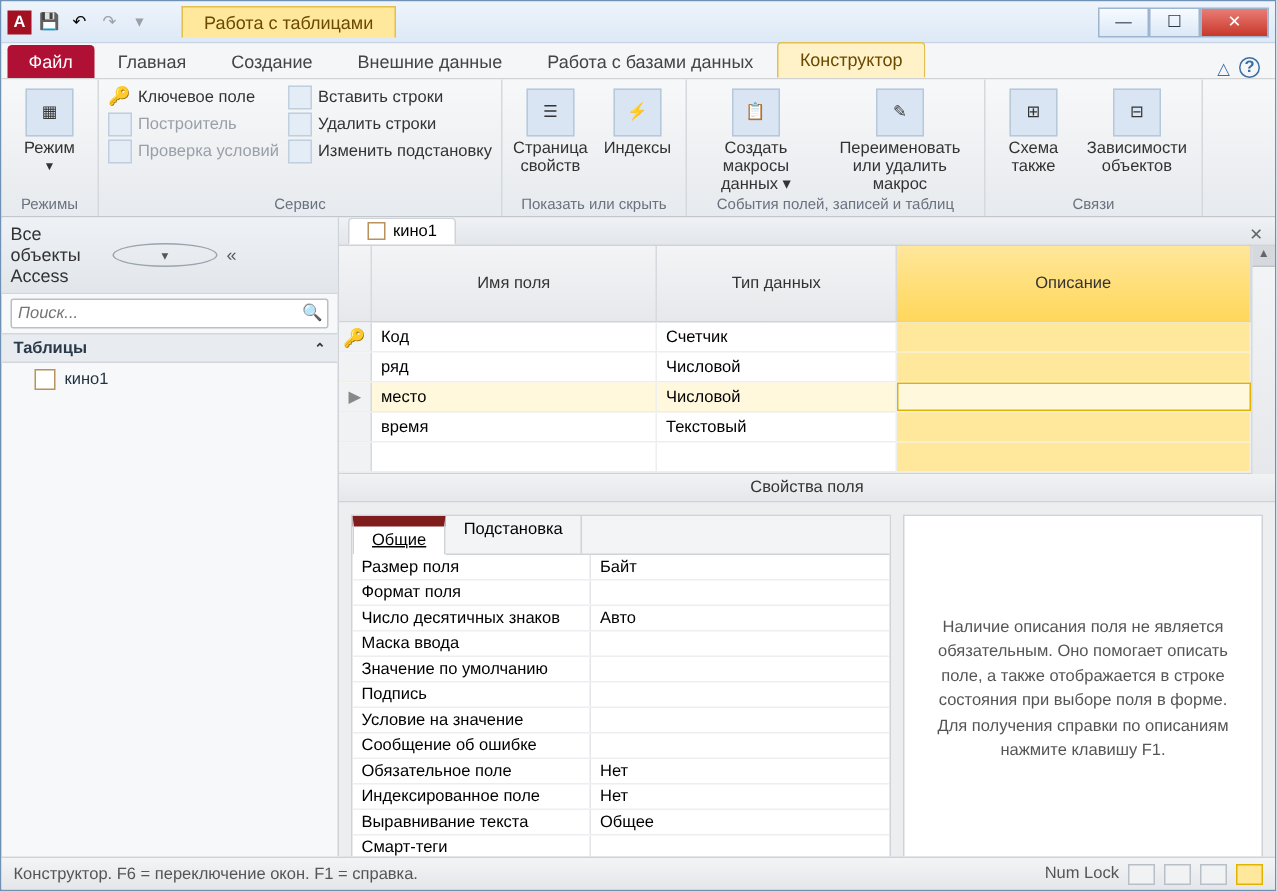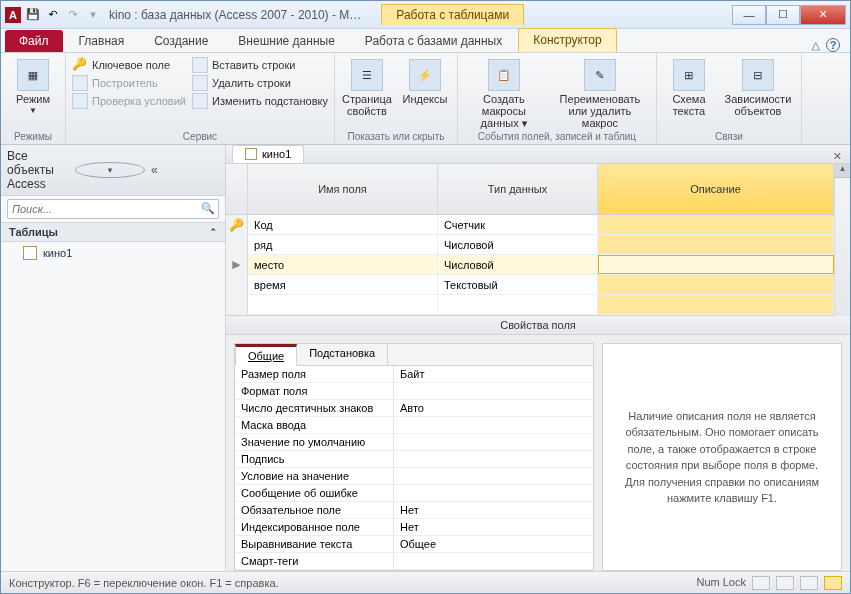--- a/index.html
+++ b/index.html
@@ -68,21 +68,21 @@
   .dg-row.sel { background: #fff8dd; }
   .dg-row.sel .col-desc { outline: 1px solid #e0b400; outline-offset: -1px; background:#fff8dd;}
   .dg-scroll { width: 16px; background: linear-gradient(#f4f5f7,#e6e8eb); border-left:1px solid #d6d9dd;}
   .design-grid-wrap { display:flex; }
   .design-grid-inner { flex:1; }
   .propcaption { text-align:center; padding:3px 0; background:linear-gradient(#f1f2f4,#e5e7ea); border-bottom:1px solid #cfd3d8; color:#333;}
   .prop-area { flex:1; display:flex; background:#eceef0; padding:8px; gap:8px; }
   .prop-left { width: 360px; background:#fff; border:1px solid #cfd3d8; display:flex; flex-direction:column;}
   .prop-tabs { display:flex; border-bottom:1px solid #cfd3d8; background:#f3f4f6;}
   .prop-tab { padding:3px 12px; border-right:1px solid #cfd3d8; }
-  .prop-tab.active { background:#fff; border-bottom:1px solid #fff; margin-bottom:-1px; border-top:3px solid #7f1d1d; border-left:1px solid #cfd3d8;text-decoration:underline;}
+  .prop-tab.active { background:#fff; border-bottom:1px solid #fff; margin-bottom:-1px; border-top:7px solid #7f1d1d; border-left:1px solid #cfd3d8;text-decoration:underline;}
   .prop-rows { }
   .prop-row { display:flex; border-bottom:1px solid #eceef0; }
   .prop-row .pl { width: 159px; padding:2px 6px; border-right:1px solid #e3e5e8; }
   .prop-row .pv { flex:1; padding:2px 6px; }
   .prop-right { flex:1; background:#fff; border:1px solid #cfd3d8; display:flex; align-items:center; justify-content:center; padding:20px; text-align:center; color:#555; font-size:11px; line-height:1.5;}
   
   .status { height: 22px; background: linear-gradient(#f3f4f6,#e4e6e9); border-top:1px solid #cfd3d8; display:flex; align-items:center; padding:0 8px; color:#555; font-size:11px;}
   .status .right { margin-left:auto; display:flex; align-items:flex-start; gap:6px;}
   .status .vb { width:18px; height:14px; border:1px solid #b9bfc6; background:#f1f2f4; display:inline-block;}
   .status .vb.act { background:#ffe79b; border-color:#e0b400;}
@@ -94,21 +94,20 @@
 <div class="window">
 
   <div class="titlebar">
     <div class="qat">
       <span class="icon" style="background:#a31022;color:#fff;font-weight:bold;">A</span>
       <span class="icon">💾</span>
       <span class="icon">↶</span>
       <span class="icon dimmed">↷</span>
       <span class="icon dimmed">▾</span>
     </div>
-    <div class="title-text">kino : база данных (Access 2007 - 2010) -  M…</div>
     <div class="context-tab">Работа с таблицами</div>
     <div class="title-spacer"></div>
     <div class="winctrls">
       <div class="winbtn">—</div>
       <div class="winbtn">☐</div>
       <div class="winbtn close">✕</div>
     </div>
   </div>
 
   <div class="tabs">
@@ -195,21 +194,21 @@
           <span>Переименовать или удалить макрос</span>
         </div>
       </div>
       <div class="label">События полей, записей и таблиц</div>
     </div>
 
     <div class="group">
       <div class="body">
         <div class="bigbtn">
           <div class="bigi">⊞</div>
-          <span>Схема текста</span>
+          <span>Схема также</span>
         </div>
         <div class="bigbtn" style="width:74px">
           <div class="bigi">⊟</div>
           <span>Зависимости объектов</span>
         </div>
       </div>
       <div class="label">Связи</div>
     </div>
   </div>
 

